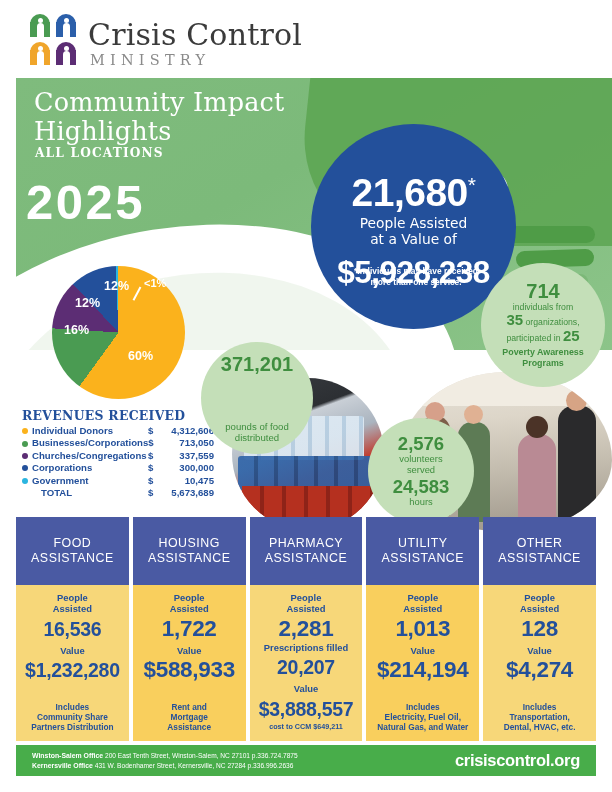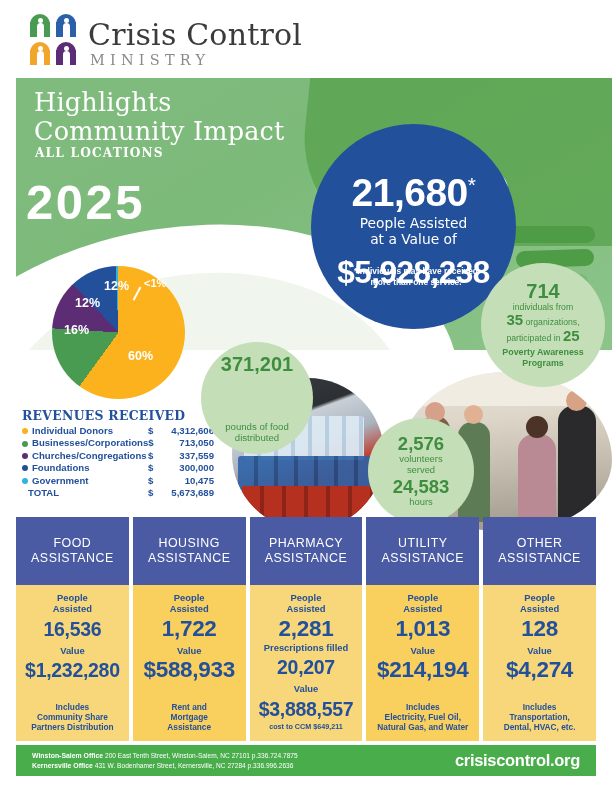--- a/index.html
+++ b/index.html
@@ -145,21 +145,21 @@
   .rev-title {
     font-family:"DejaVu Serif", serif;
     font-size:12.4px; font-weight:700; color:#23509b; letter-spacing:0.3px;
     margin-bottom:2px;
   }
   .rev-row { display:flex; align-items:center; font-size:9.6px; color:#23509b; font-weight:700; line-height:12.4px; }
   .rev-bullet { width:6px; height:6px; border-radius:50%; margin-right:4px; flex:0 0 6px; }
   .rev-name { flex:1; white-space:nowrap; }
   .rev-cur { width:8px; text-align:left; }
   .rev-amt { width:58px; text-align:right; }
-  .rev-total { margin-left:6px; }
+  .rev-total { margin-left:19px; }
   .rev-total .rev-name { padding-left:0; }
 
   
   .photo-food {
     position:absolute; left:232px; top:378px; width:152px; height:152px;
     border-radius:50%; overflow:hidden;
     background:linear-gradient(160deg,#3a3d42 0%,#2c2f33 28%,#c9cfd6 30%,#aab4bf 46%,#c0392b 62%,#8e2b21 78%,#a33225 100%);
   }
   .pf-boxes { position:absolute; left:12px; top:38px; width:120px; height:44px;
     background:repeating-linear-gradient(90deg,#dce8f2 0 13px,#b8cfe2 13px 17px); border-radius:3px; opacity:.95;}
@@ -281,22 +281,22 @@
     <div class="ring-white2"></div>
     <div class="bar-g1"></div>
     <div class="bar-g2"></div>
     <div class="bar-g3"></div>
     <svg class="squig" viewBox="0 0 60 22">
       <path d="M2 18 Q10 4 20 14 T40 12 T58 16" stroke="#5aa34f" stroke-width="2" fill="none"></path>
     </svg>
   </div>
 
   <div class="hdr-title">
+    <div>Community Impact</div>
     <div>Highlights</div>
-    <div>Community Impact</div>
   </div>
   <div class="hdr-sub">ALL LOCATIONS</div>
   <div class="year">2025</div>
 
   <div class="blue-circle">
     <div class="bc-num"><span>21,680</span><sup>*</sup></div>
     <div class="bc-mid">
       <div>People Assisted</div>
       <div>at a Value of</div>
     </div>
@@ -350,21 +350,21 @@
           <span class="rev-amt">713,050</span>
         </div>
         <div class="rev-row">
           <span class="rev-bullet" style="background:#5c2d74"></span>
           <span class="rev-name">Churches/Congregations</span>
           <span class="rev-cur">$</span>
           <span class="rev-amt">337,559</span>
         </div>
         <div class="rev-row">
           <span class="rev-bullet" style="background:#23509b"></span>
-          <span class="rev-name">Foundations</span>
+          <span class="rev-name">Corporations</span>
           <span class="rev-cur">$</span>
           <span class="rev-amt">300,000</span>
         </div>
         <div class="rev-row">
           <span class="rev-bullet" style="background:#2bb5e0"></span>
           <span class="rev-name">Government</span>
           <span class="rev-cur">$</span>
           <span class="rev-amt">10,475</span>
         </div>
       </div>

